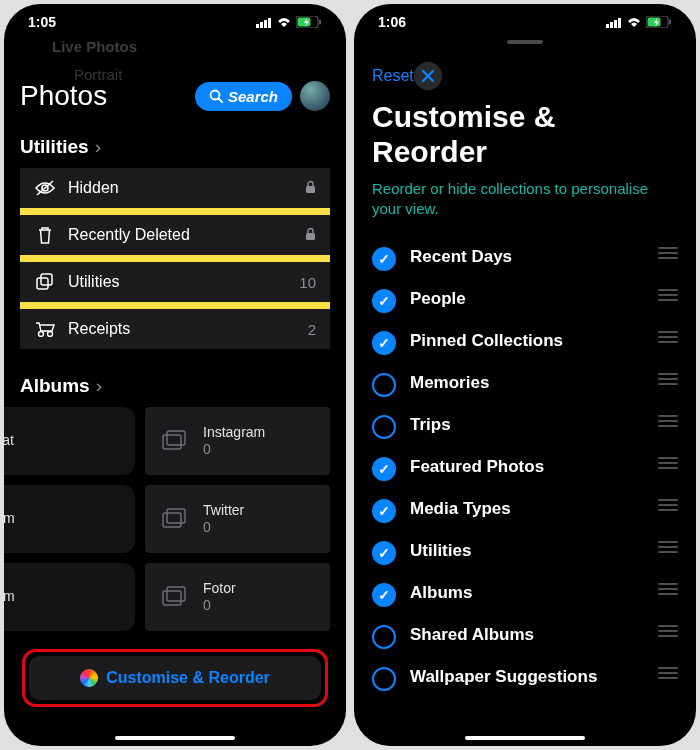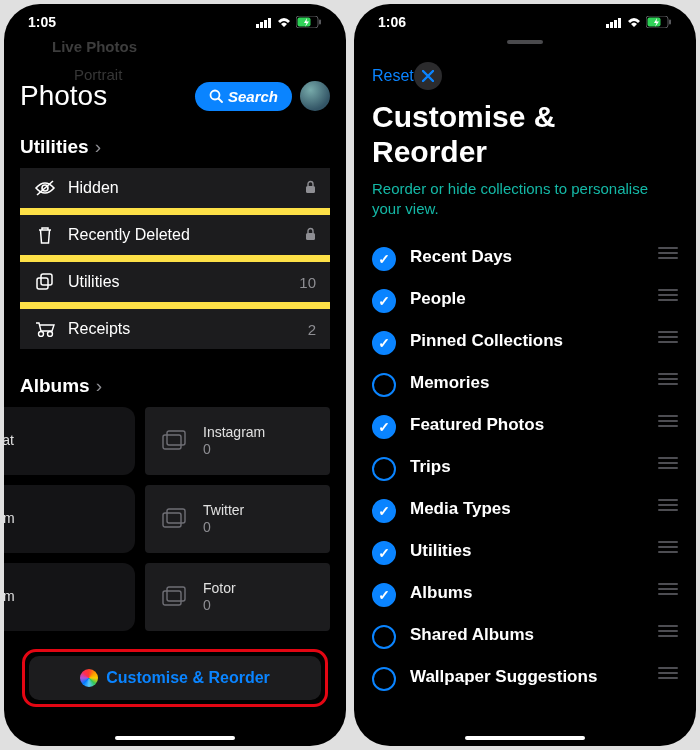--- a/index.html
+++ b/index.html
@@ -420,39 +420,39 @@
       <div class="list-row">
         <div class="check"></div>
         <div class="list-label">Memories</div>
         <div class="grip">
           <span></span>
           <span></span>
           <span></span>
         </div>
       </div>
       <div class="list-row">
-        <div class="check on"></div>
-        <div class="list-label">Featured Photos</div>
-        <div class="grip">
-          <span></span>
-          <span></span>
-          <span></span>
-        </div>
-      </div>
-      <div class="list-row">
         <div class="check"></div>
         <div class="list-label">Trips</div>
         <div class="grip">
           <span></span>
           <span></span>
           <span></span>
         </div>
       </div>
       <div class="list-row">
         <div class="check on"></div>
+        <div class="list-label">Featured Photos</div>
+        <div class="grip">
+          <span></span>
+          <span></span>
+          <span></span>
+        </div>
+      </div>
+      <div class="list-row">
+        <div class="check on"></div>
         <div class="list-label">Media Types</div>
         <div class="grip">
           <span></span>
           <span></span>
           <span></span>
         </div>
       </div>
       <div class="list-row">
         <div class="check on"></div>
         <div class="list-label">Utilities</div>

